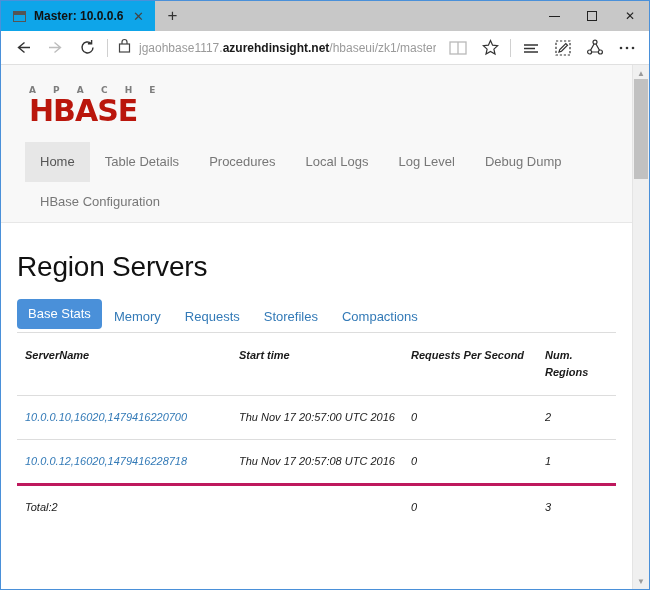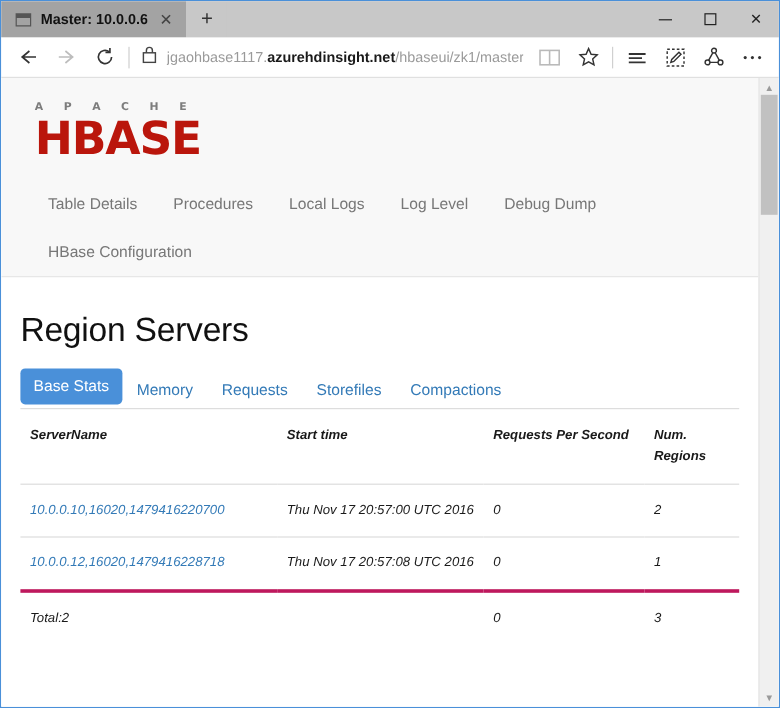--- a/index.html
+++ b/index.html
@@ -33,21 +33,21 @@
     gap: 8px;
     padding: 0 10px 0 12px;
     height: 30px;
     font-size: 12px;
     color: #222;
     position: relative;
     min-width: 120px;
     max-width: 180px;
   }
   .tab.inactive { background: #d4d4d4; color: #333; }
-  .tab.active { background: #a3a3a3; color: #111; align-items: center; }
+  .tab.active { background: #0ea5e9; color: #111; align-items: center; }
   .tab-title {
     white-space: nowrap;
     overflow: hidden;
     text-overflow: ellipsis;
     flex: 1;
   }
   .tab.active .tab-title { font-weight: 600; }
   .tab-icon {
     width: 13px; height: 11px;
     border: 1.3px solid #555;
@@ -176,21 +176,21 @@
     padding: 6px 0 8px 28px;
   }
   #logo .apache {
     font-size: 9px;
     letter-spacing: 7px;
     color: #7d7d7d;
     font-weight: 700;
     font-family: "DejaVu Sans", sans-serif;
   }
   #logo .hbase {
-    font-size: 38px;
+    font-size: 30px;
     letter-spacing: -1px;
     color: #ba160c;
     font-weight: 700;
     font-family: "DejaVu Sans", sans-serif;
     line-height: 1;
     margin-top: 1px;
   }
   #navrows { padding: 8px 0 0 24px; }
   .navrow { display: flex; align-items: center; }
   .navlink {
@@ -385,20 +385,21 @@
 
       <div id="hb-header">
 
         <div id="logo">
           <div class="apache">A P A C H E</div>
           <div class="hbase">HBASE</div>
         </div>
 
         <div id="navrows">
           <div class="navrow">
+            <a class="navlink active">Home</a>
             <a class="navlink">Table Details</a>
             <a class="navlink">Procedures</a>
             <a class="navlink">Local Logs</a>
             <a class="navlink">Log Level</a>
             <a class="navlink">Debug Dump</a>
           </div>
           <div class="navrow">
             <a class="navlink">HBase Configuration</a>
           </div>
         </div>

